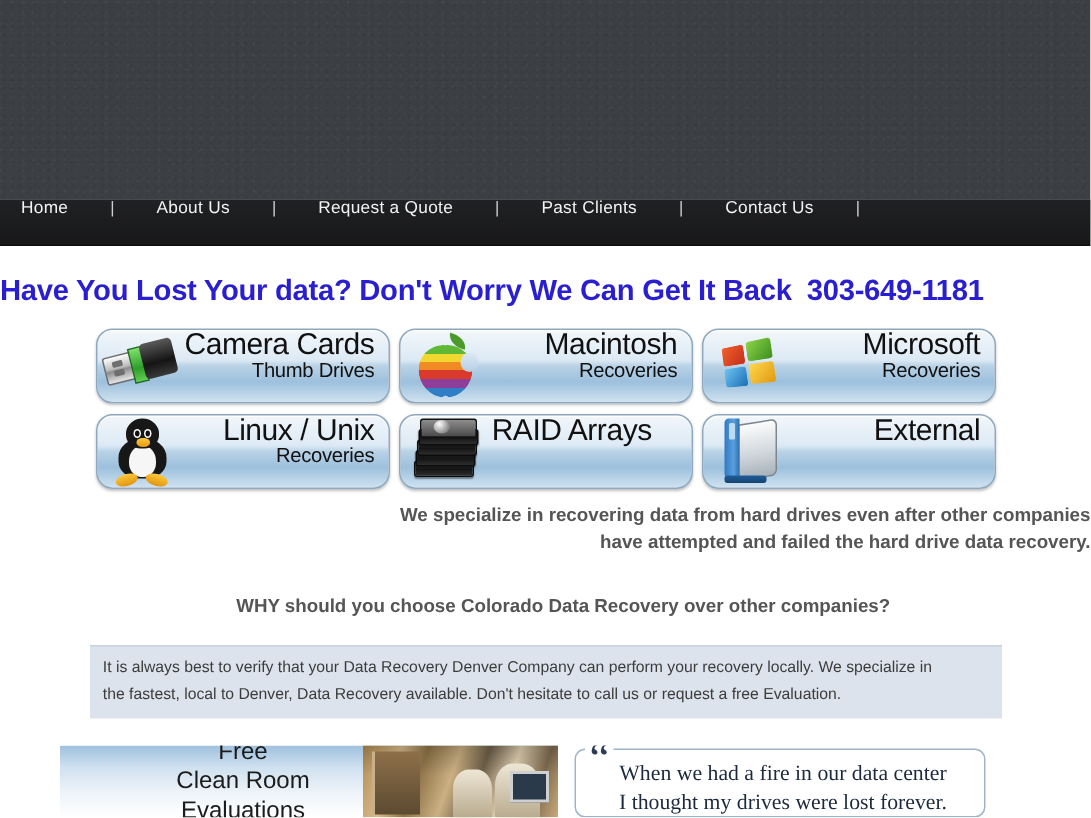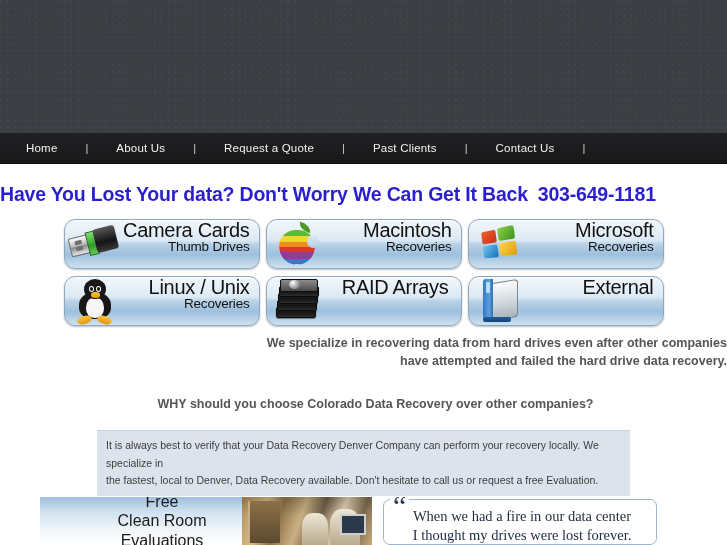--- a/index.html
+++ b/index.html
@@ -27,22 +27,22 @@
     background-size: 7px 7px, 5px 5px, 9px 9px, 6px 6px;
     position: relative;
   }
 
   
   .navbar {
     height: 31px;
     background: #1b1c1e;
     background-image: linear-gradient(to bottom, #202124 0%, #181819 100%);
     display: flex;
-    align-items: center;
-    padding-left: 20px;
+    align-items: flex-start;
+    padding-left: 8px;
     box-sizing: border-box;
     border-bottom: 1px solid #0d0d0e;
   }
   .nav-item {
     color: #f2f2f2;
     font-size: 11.5px;
     letter-spacing: .2px;
     padding: 0 6px;
     text-decoration: none;
     white-space: nowrap;
@@ -105,21 +105,21 @@
     letter-spacing: -0.3px;
     white-space: nowrap;
   }
   .svc-l2 {
     display: block;
     font-size: 13.5px;
     letter-spacing: -0.2px;
     white-space: nowrap;
   }
   .svc-l1.solo { font-size: 20px; }
-  .svc-btn.centered .svc-label { padding-right: 12px; }
+  .svc-btn.centered .svc-label { padding-right: 26px; }
 
   
   .usb {
     position: absolute; left: 1px; top: 9px;
     width: 48px; height: 26px;
     transform: rotate(-14deg);
   }
   .usb .body {
     position: absolute; right: 0; top: 1px;
     width: 22px; height: 24px; border-radius: 3px;
@@ -261,21 +261,21 @@
     text-align:center;
     color:#555;
     font-size:12.5px;
     font-weight:bold;
     margin-top: 27px;
     margin-left: 24px;
   }
 
   
   .infobox {
-    width: 533px;
+    width: 608px;
     margin: 19px auto 0 auto;
     background:#dde3ec;
     border-top: 1px solid #c9d2de;
     padding: 6px 9px 7px 9px;
     box-sizing: border-box;
     color:#3c3c3c;
     font-size:10.5px;
     line-height:1.65;
   }
 

